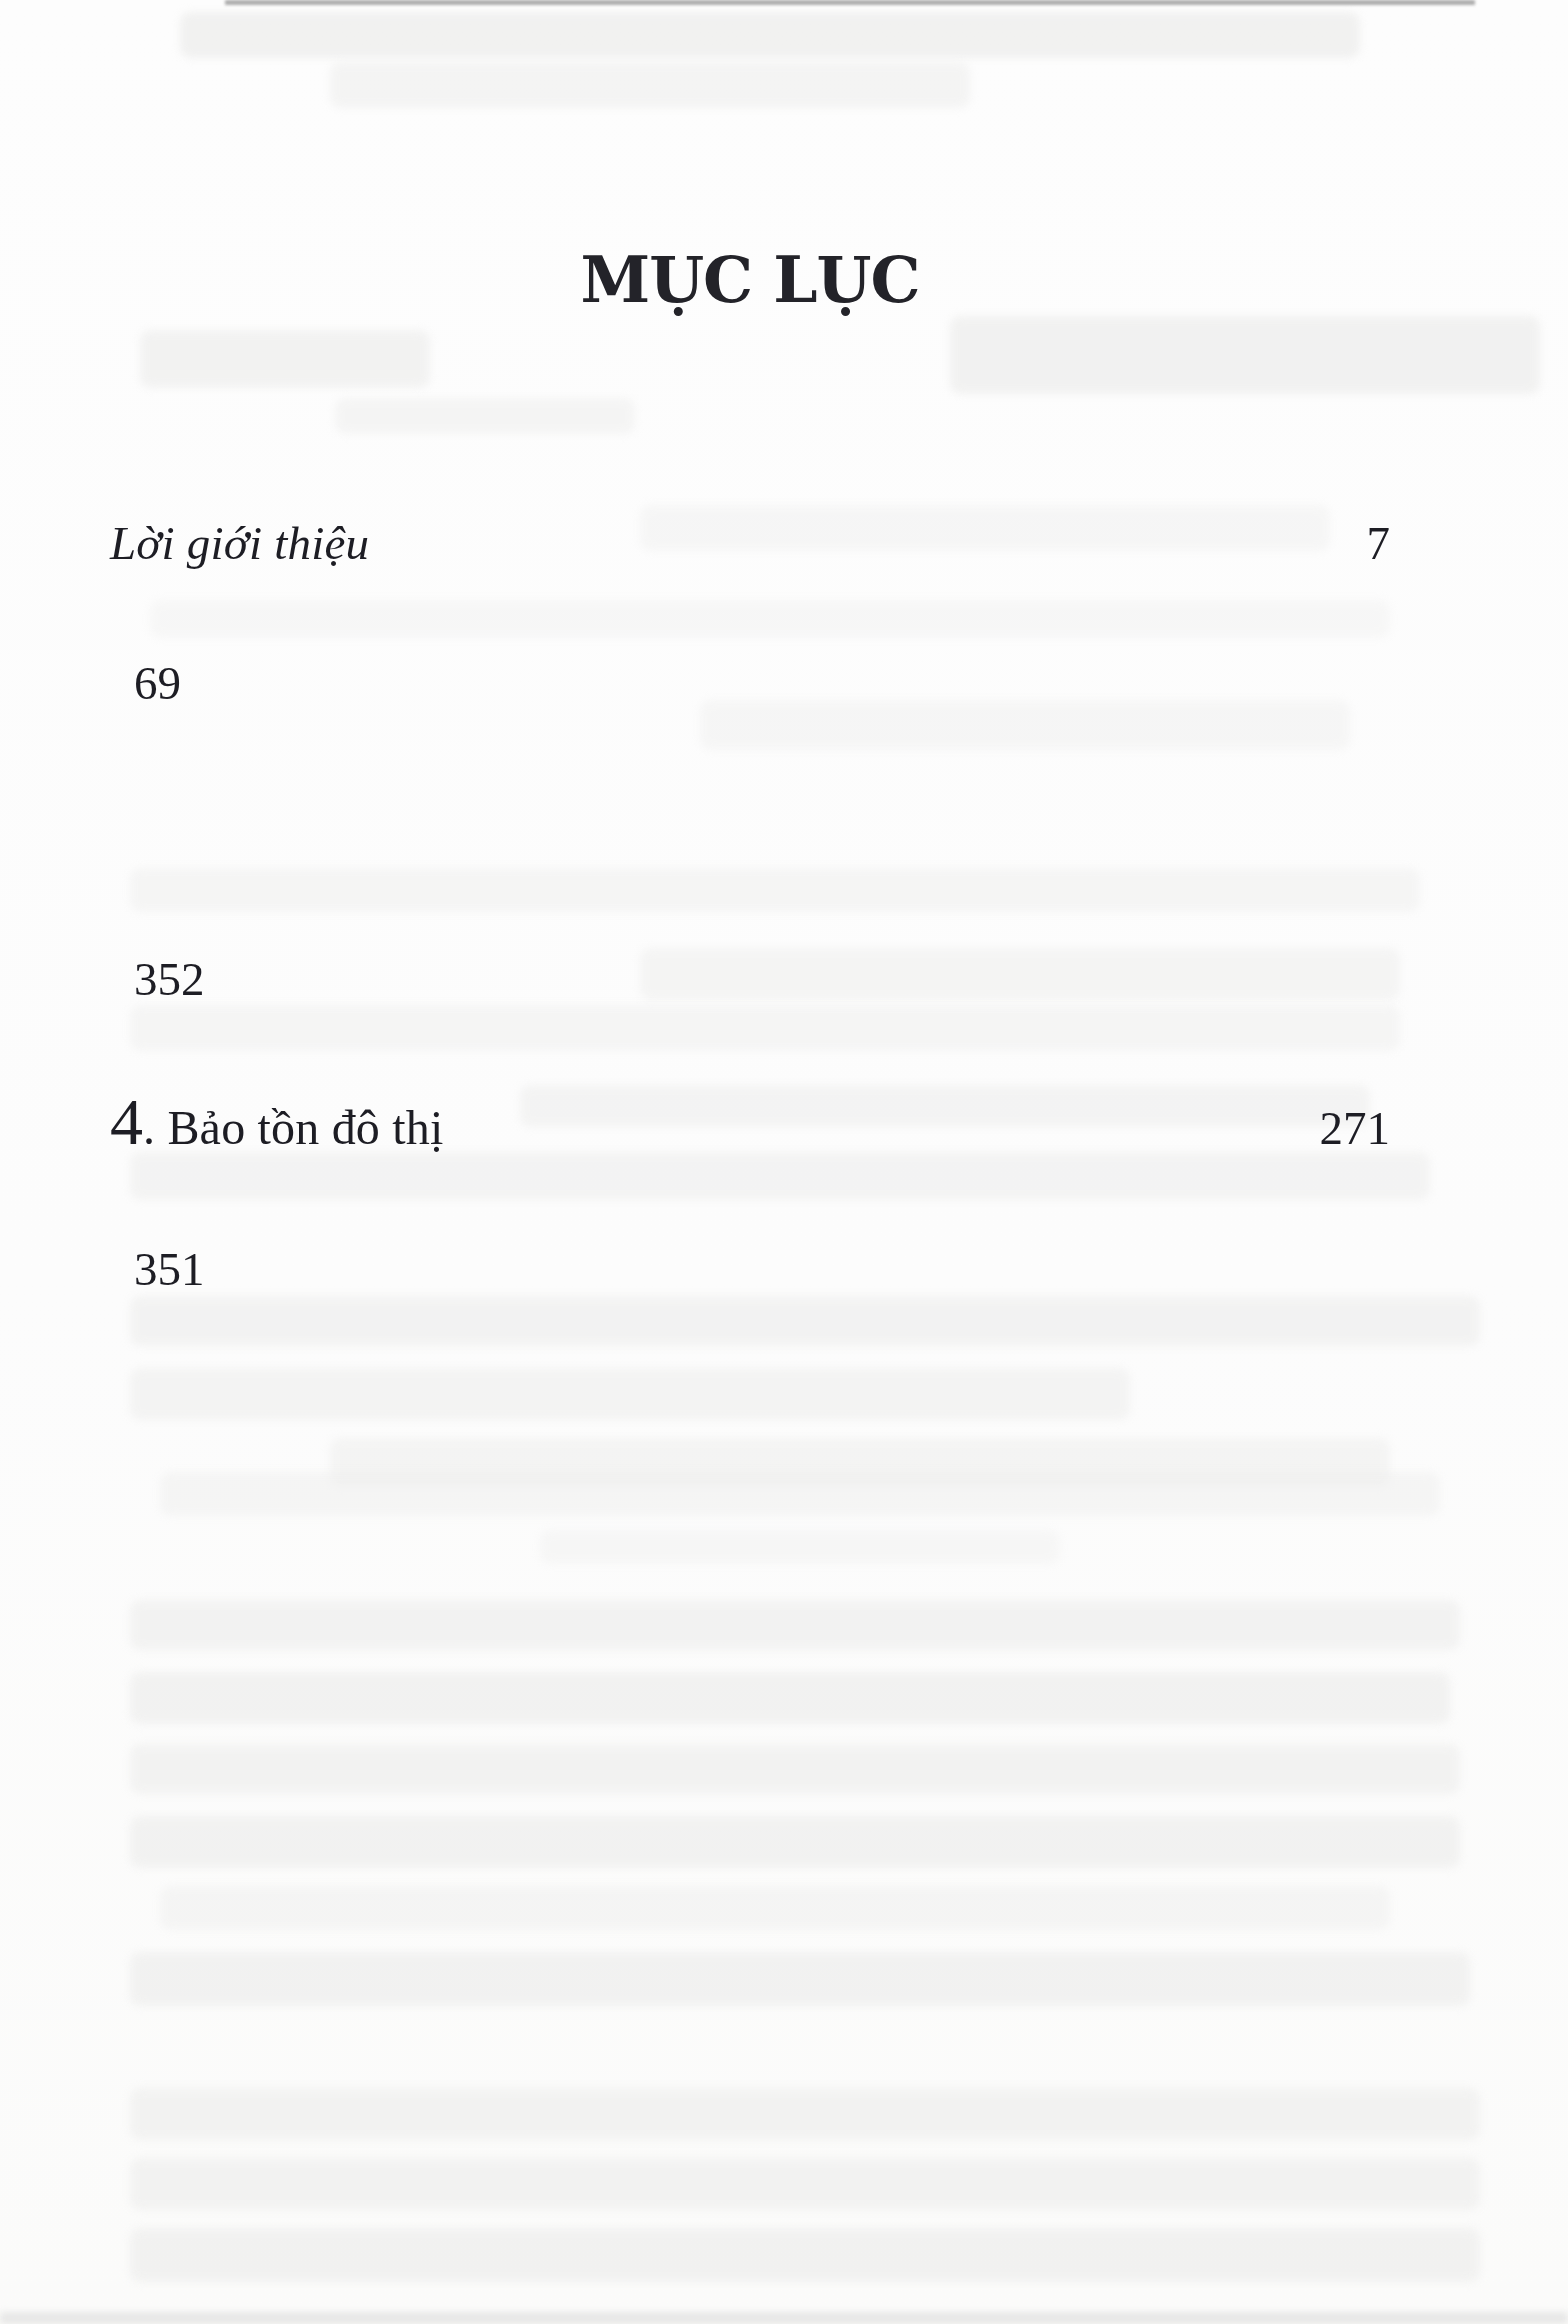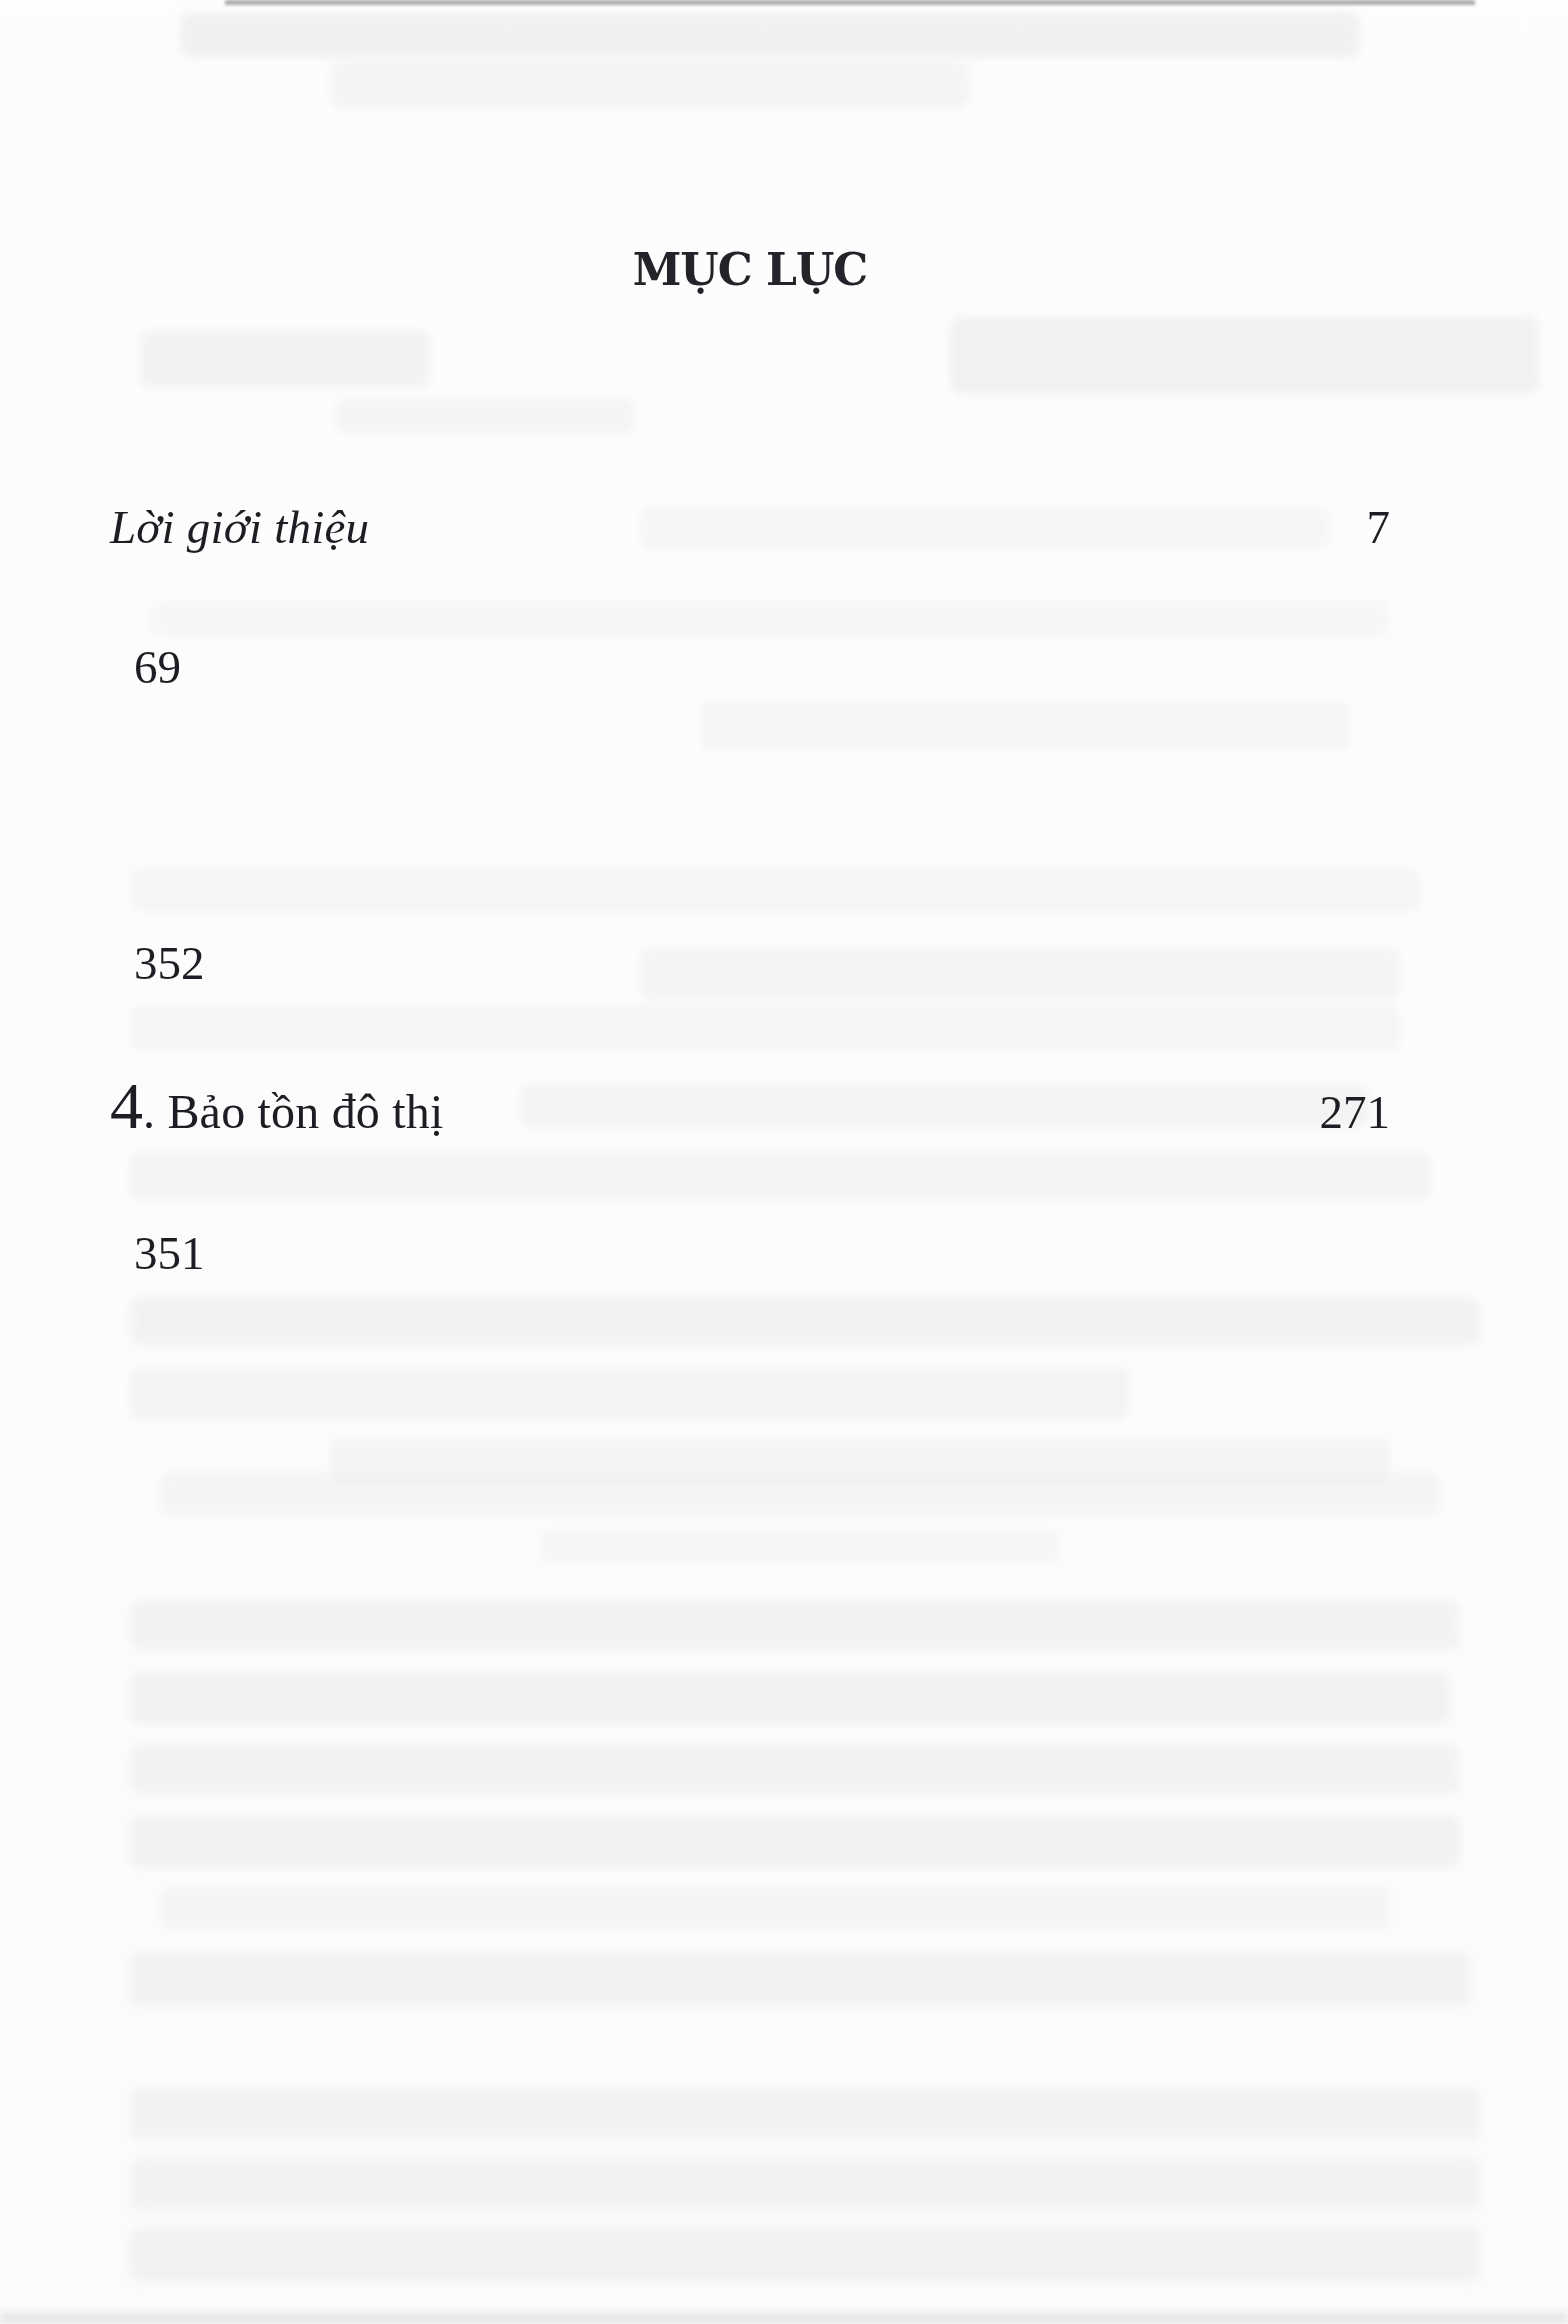--- a/index.html
+++ b/index.html
@@ -36,34 +36,35 @@
 
   
   .toc-title {
     position: absolute;
     left: 110px;
     width: 1280px;
     top: 246px;
     text-align: center;
     font-family: "DejaVu Serif", "Liberation Serif", serif;
     font-weight: 700;
-    font-size: 44px;
+    font-size: 63px;
     letter-spacing: -1px;
     color: #232329;
     line-height: 1.1;
   }
 
   
   .toc-row {
     position: absolute;
     left: 110px;
     width: 1280px;
     display: flex;
     justify-content: space-between;
     align-items: baseline;
+    margin-top: 16px;
   }
   .toc-label {
     font-size: 48px;
     letter-spacing: 0.2px;
     white-space: nowrap;
   }
   .toc-num {
     font-size: 66px;
     line-height: 0;
     letter-spacing: 0;

